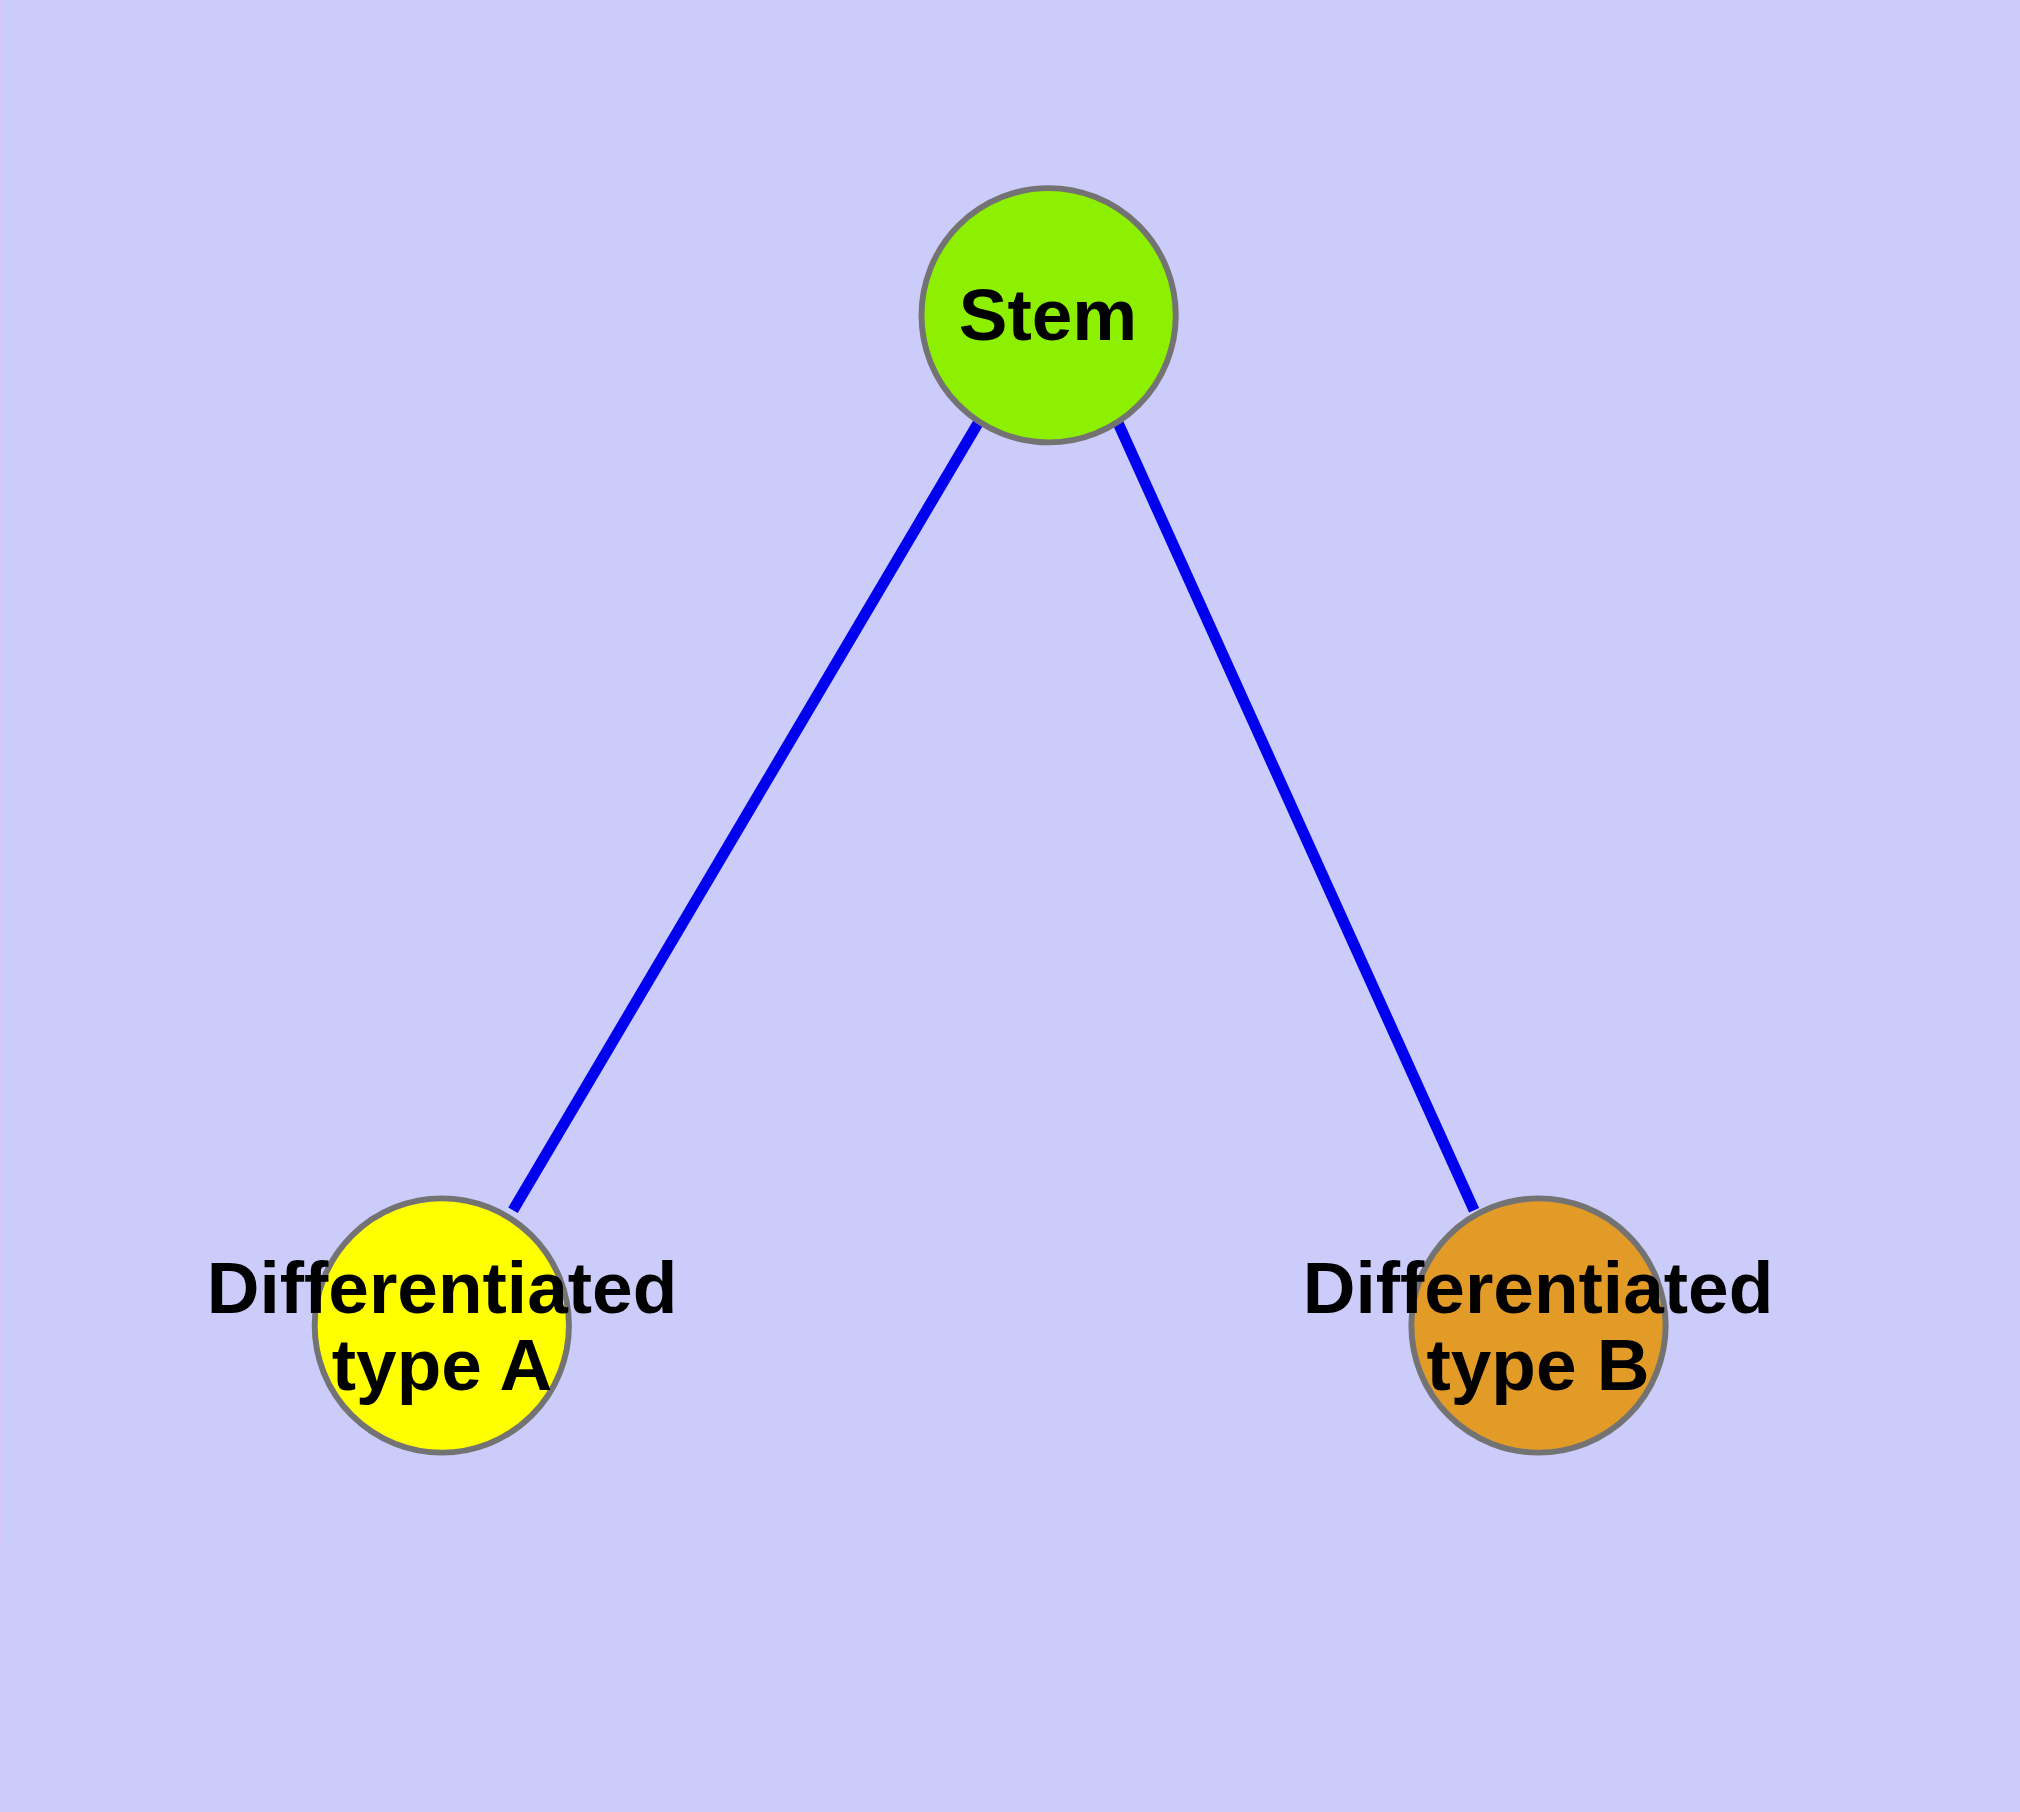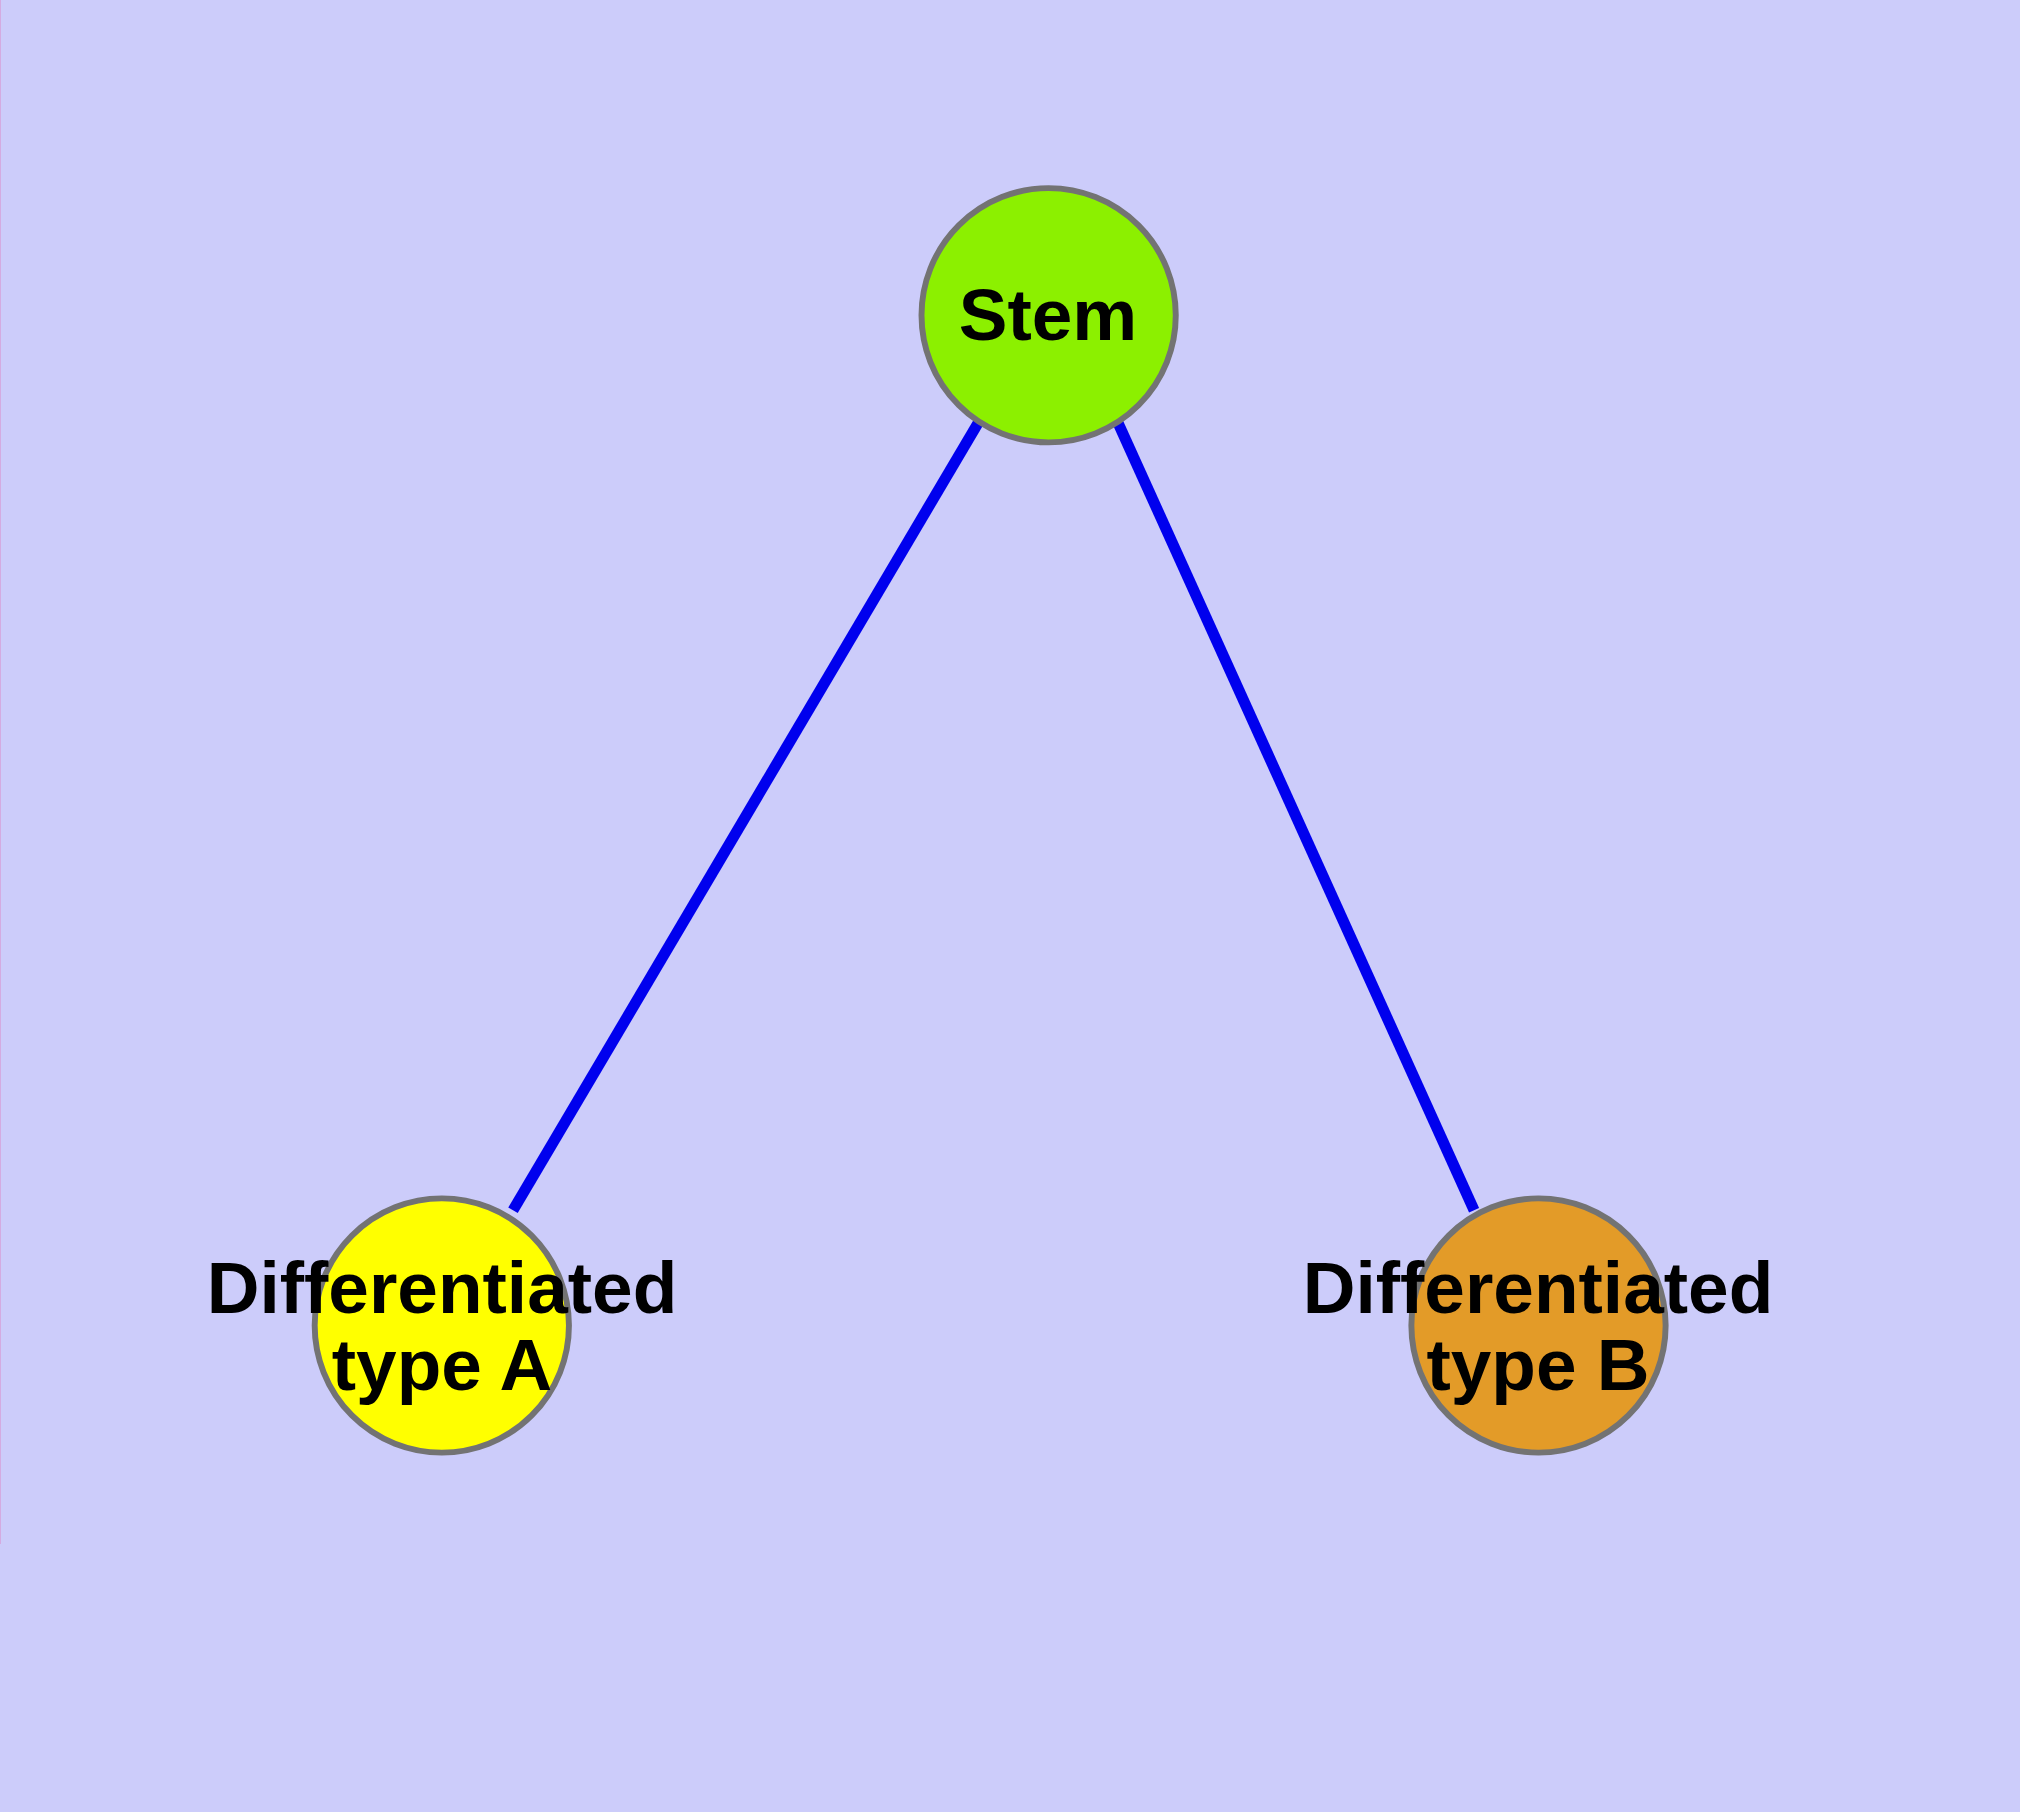--- a/index.html
+++ b/index.html
@@ -32,21 +32,21 @@
     line-height: 1.06;
     color: #000000;
     white-space: pre;
     transform: translate(-50%, -50%);
     pointer-events: none;
   }
 </style>
 </head>
 <body>
 
-<div id="canvas" style="background: #ec4899; width: 2021px; height: 1544px;">
+<div id="canvas" style="background: #f0abfc; width: 2021px; height: 1544px;">
 
   <svg id="graph-svg" viewBox="0 0 2384 2138" xmlns="http://www.w3.org/2000/svg">
 
     <rect id="bg-rect" x="0" y="0" width="2384" height="2138" fill="#ccccfa"></rect>
 
     <g id="edges-group">
       <line id="edge-0" x1="1155" y1="497" x2="605" y2="1428" stroke="#0000ee" stroke-width="13" stroke-linecap="butt"></line>
       <line id="edge-1" x1="1318" y1="497" x2="1739" y2="1428" stroke="#0000ee" stroke-width="13" stroke-linecap="butt"></line>
     </g>
 

